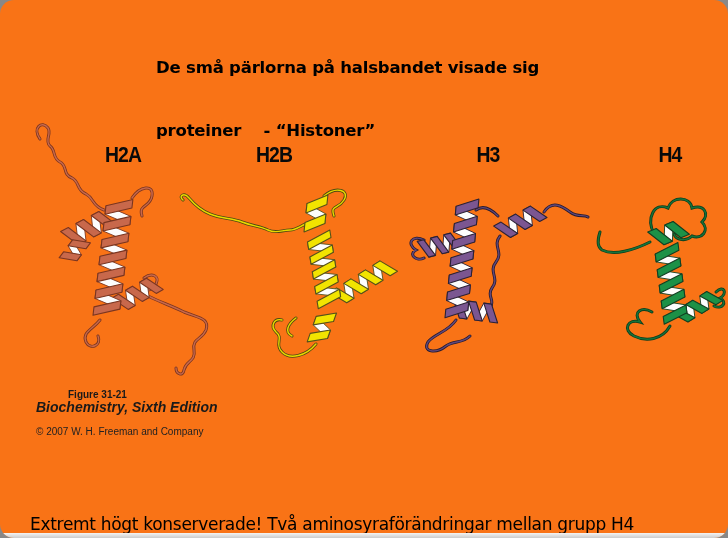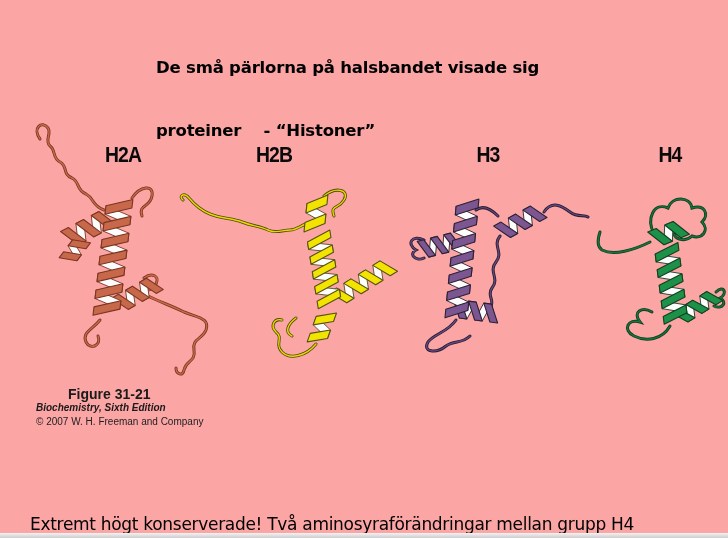--- a/index.html
+++ b/index.html
@@ -1,38 +1,38 @@
 <!DOCTYPE html>
 <html><head>
 <meta charset="utf-8">
 <style>
   html,body{margin:0;padding:0;background:#888;}
   .slide{
-    position:relative;width:728px;height:538px;background:#fca5a5;
-    overflow:hidden;font-family:"DejaVu Sans",sans-serif;
+    position:relative;width:728px;height:538px;background:#f97316;
+    overflow:hidden;font-family:"DejaVu Sans",sans-serif;border-radius:14px;
   }
   .title{
     position:absolute;left:156px;top:15px;
     font-weight:bold;font-size:16.5px;line-height:21px;
     color:#000;letter-spacing:-0.2px;white-space:pre;
   }
   svg.fig{position:absolute;left:0;top:0;}
   .plabel{
     position:absolute;top:142px;
     transform:translateX(-50%) scaleX(0.88);
     font-family:"Liberation Sans",sans-serif;font-weight:bold;
     font-size:22px;letter-spacing:-1px;color:#0a0a0a;white-space:pre;
   }
   .caption{
     position:absolute;left:36px;top:388px;
     font-family:"Liberation Sans",sans-serif;color:#1a1a1a;line-height:13px;
   }
-  .cap-fig{font-size:14px;font-weight:bold;padding-left:32px;}
-  .cap-book{font-size:10px;font-weight:bold;font-style:italic;}
-  .cap-copy{font-size:10px;color:#222;margin-top:1px;}
+  .cap-fig{font-size:10px;font-weight:bold;padding-left:32px;}
+  .cap-book{font-size:14px;font-weight:bold;font-style:italic;}
+  .cap-copy{font-size:10px;color:#222;margin-top:11px;}
   .bottom{
     position:absolute;left:30px;top:469px;
     font-size:17px;line-height:22px;color:#000;
     letter-spacing:-0.3px;white-space:pre;
   }
   .edge{
     position:absolute;left:0;bottom:0;width:100%;height:5px;
     background:linear-gradient(#f4f4f4,#cccccc);
   }
 </style>

